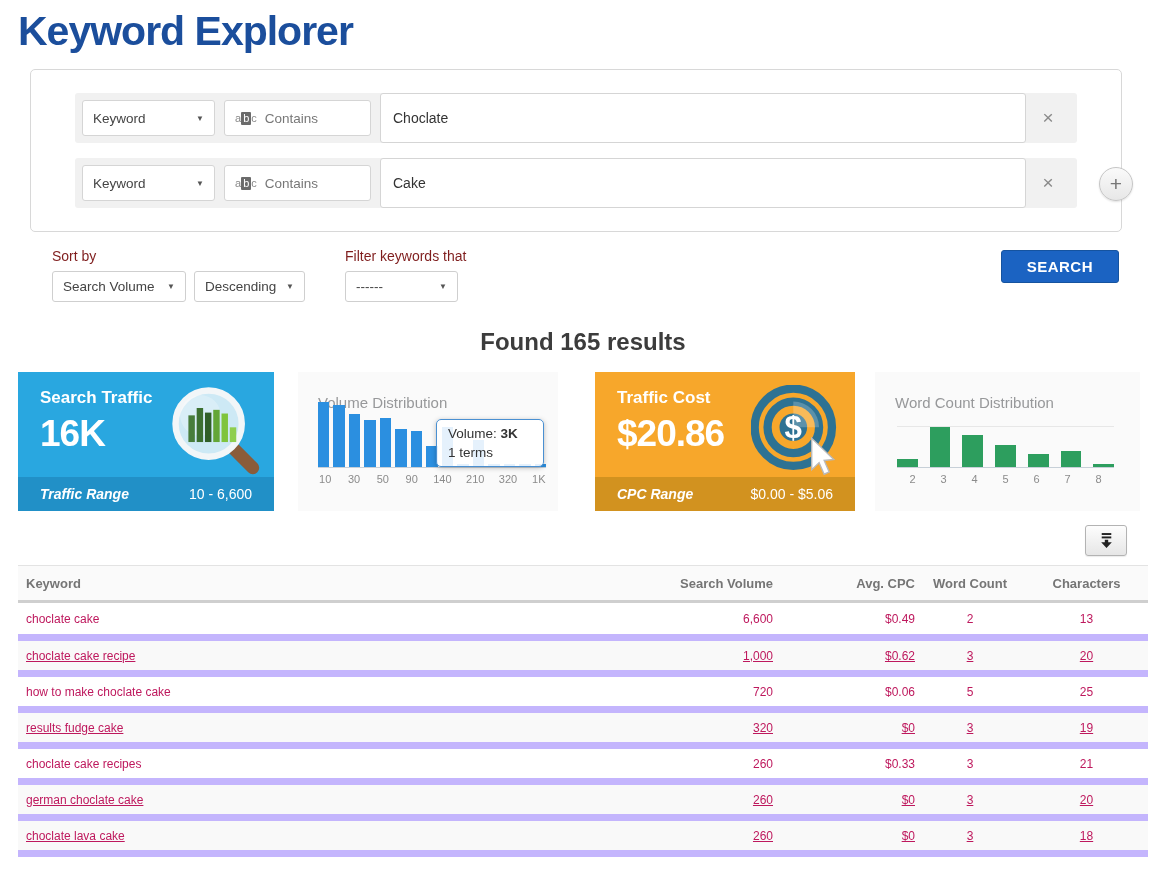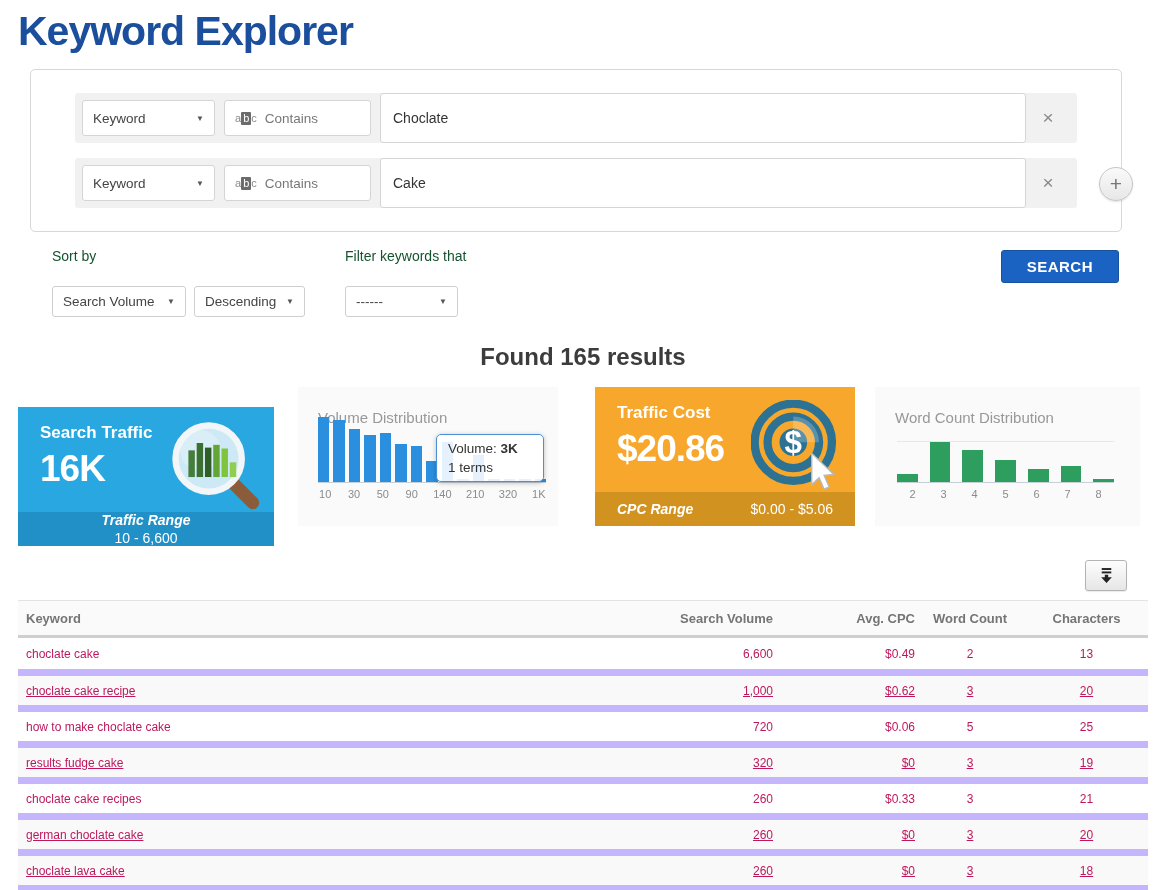--- a/index.html
+++ b/index.html
@@ -31,41 +31,41 @@
   .remove-btn { width:44px; height:36px; background:none; border:none;
     font-size:19px; color:#8a8a8a; cursor:pointer; }
   .add-btn { position:absolute; right:-12px; top:97px; width:34px; height:34px;
     border-radius:50%; border:1px solid #c6c6c6;
     background:linear-gradient(#fafafa,#e7e7e7); color:#777; font-size:21px;
     line-height:30px; text-align:center; cursor:pointer;
     box-shadow:0 1px 2px rgba(0,0,0,.12); }
 
   
   .controls { display:flex; align-items:flex-start; margin:16px 0 0 34px; }
-  .ctl-label { font-size:14px; color:#14532d; margin-bottom:22px; }
+  .ctl-label { font-size:14px; color:#7f1d1d; margin-bottom:7px; }
   .selects-inline { display:flex; gap:8px; }
   .cselect { height:31px; background:#fff; border:1px solid #cfcfcf; border-radius:3px;
     display:flex; align-items:center; padding:0 10px; font-size:13.5px; color:#444;
     cursor:pointer; }
   .cselect .caret { margin-left:auto; font-size:8px; color:#555; }
   .w-sort { width:134px; } .w-dir { width:111px; } .w-fk { width:113px; }
   .grp2 { margin-left:40px; }
   .search-btn { margin-left:auto; margin-right:29px; margin-top:2px;
     background:#1b63c2; color:#fff; font-weight:bold; font-size:15px;
     letter-spacing:.5px; border:1px solid #15539f; border-radius:3px;
     padding:7px 25px; cursor:pointer; }
 
   h2.results { text-align:center; font-size:24px; color:#3c3c3c; font-weight:bold;
     margin:26px 0 0 0; }
 
   
   .cards { display:flex; margin-top:16px; }
   .card { height:139px; position:relative; }
   .stat-card { color:#fff; display:flex; flex-direction:column; }
-  .c1 { width:256px;margin-top:20px; }
+  .c1 { width:256px; }
   .c2 { width:260px; margin-left:24px; }
   .c3 { width:260px; margin-left:37px; }
   .c4 { width:265px; margin-left:20px; }
   .stat-main { flex:1; padding:16px 0 0 22px; }
   .stat-title { font-size:17px; font-weight:bold; }
   .stat-value { font-size:37px; font-weight:bold; margin-top:5px; letter-spacing:-1px; }
   .stat-footer { height:34px; display:flex; align-items:center;
     justify-content:space-between; padding:0 22px; font-size:14px; }
   .range-label { font-style:italic; font-weight:bold; }
   .stat-icon { position:absolute; top:13px; right:12px; width:92px; height:92px; z-index:2; }
@@ -176,21 +176,21 @@
 
   <h2 class="results">Found 165 results</h2>
 
   <div class="cards">
 
     <div class="card stat-card c1" style="background:#29a7e0;">
       <div class="stat-main">
         <div class="stat-title">Search Traffic</div>
         <div class="stat-value">16K</div>
       </div>
-      <div class="stat-footer" style="background:#2190c7;flex-direction:column;">
+      <div class="stat-footer" style="background:#2190c7;">
         <span class="range-label">Traffic Range</span>
         <span>10 - 6,600</span>
       </div>
       <svg class="stat-icon" viewBox="0 0 100 100">
         <line x1="68" y1="68" x2="90" y2="90" stroke="#8a5c3a" stroke-width="14" stroke-linecap="round"></line>
         <circle cx="42" cy="42" r="36" fill="#cde9f5" stroke="#f2f6f8" stroke-width="7"></circle>
         <circle cx="33" cy="33" r="22" fill="rgba(255,255,255,0.25)"></circle>
         <rect x="20" y="33" width="7" height="29" fill="#477d3c"></rect>
         <rect x="29" y="25" width="7" height="37" fill="#3c7031"></rect>
         <rect x="38" y="30" width="7" height="32" fill="#2f5f27"></rect>

